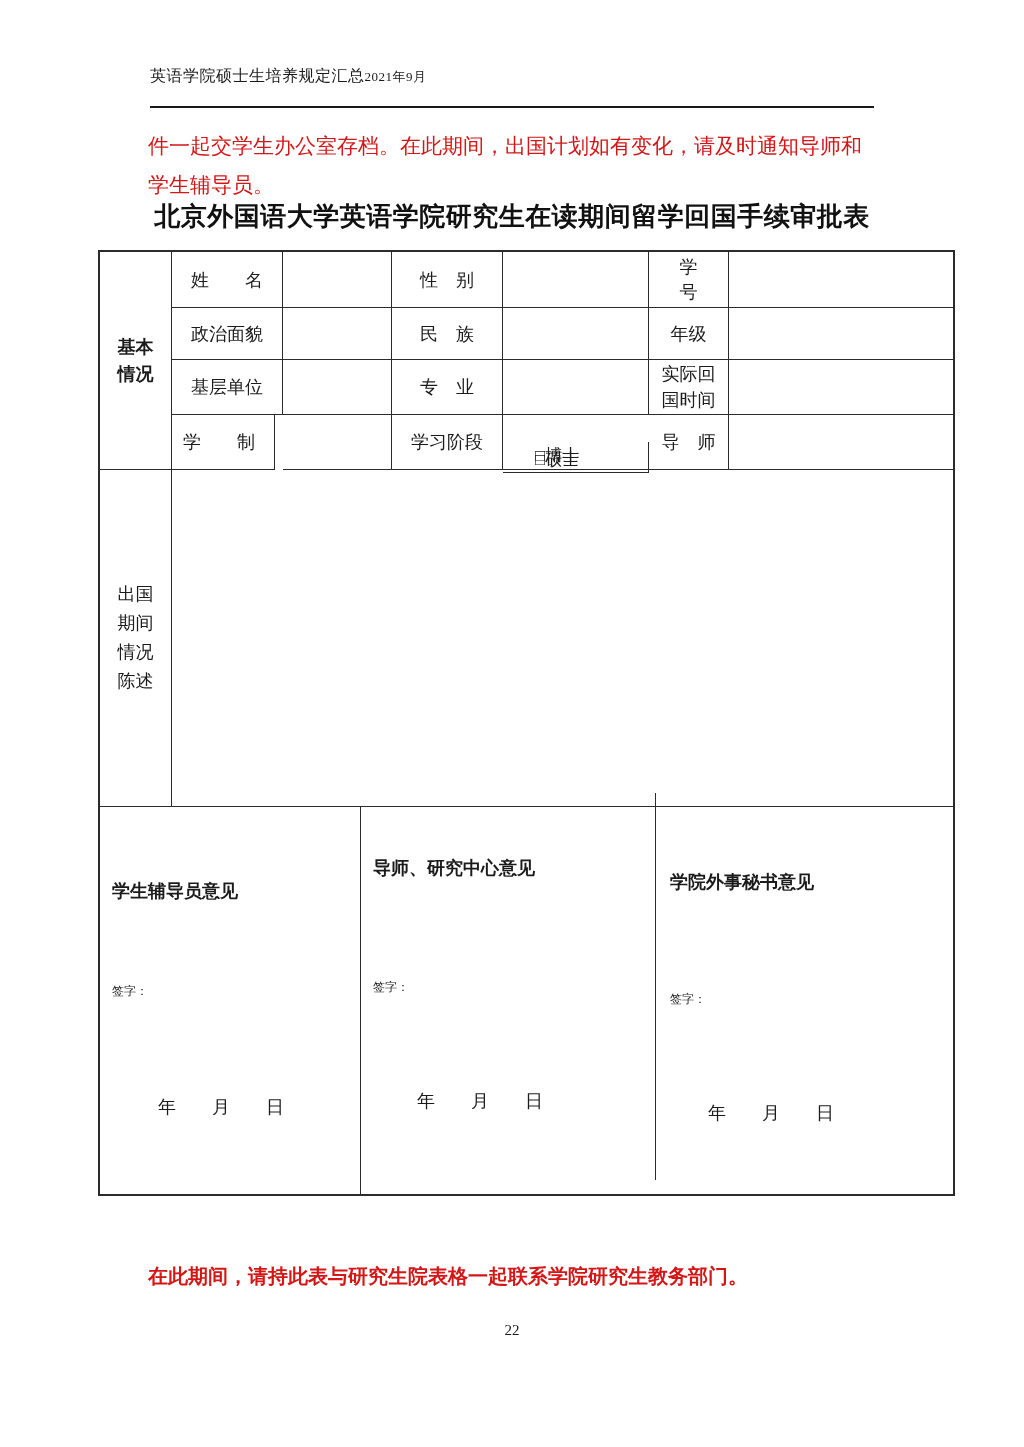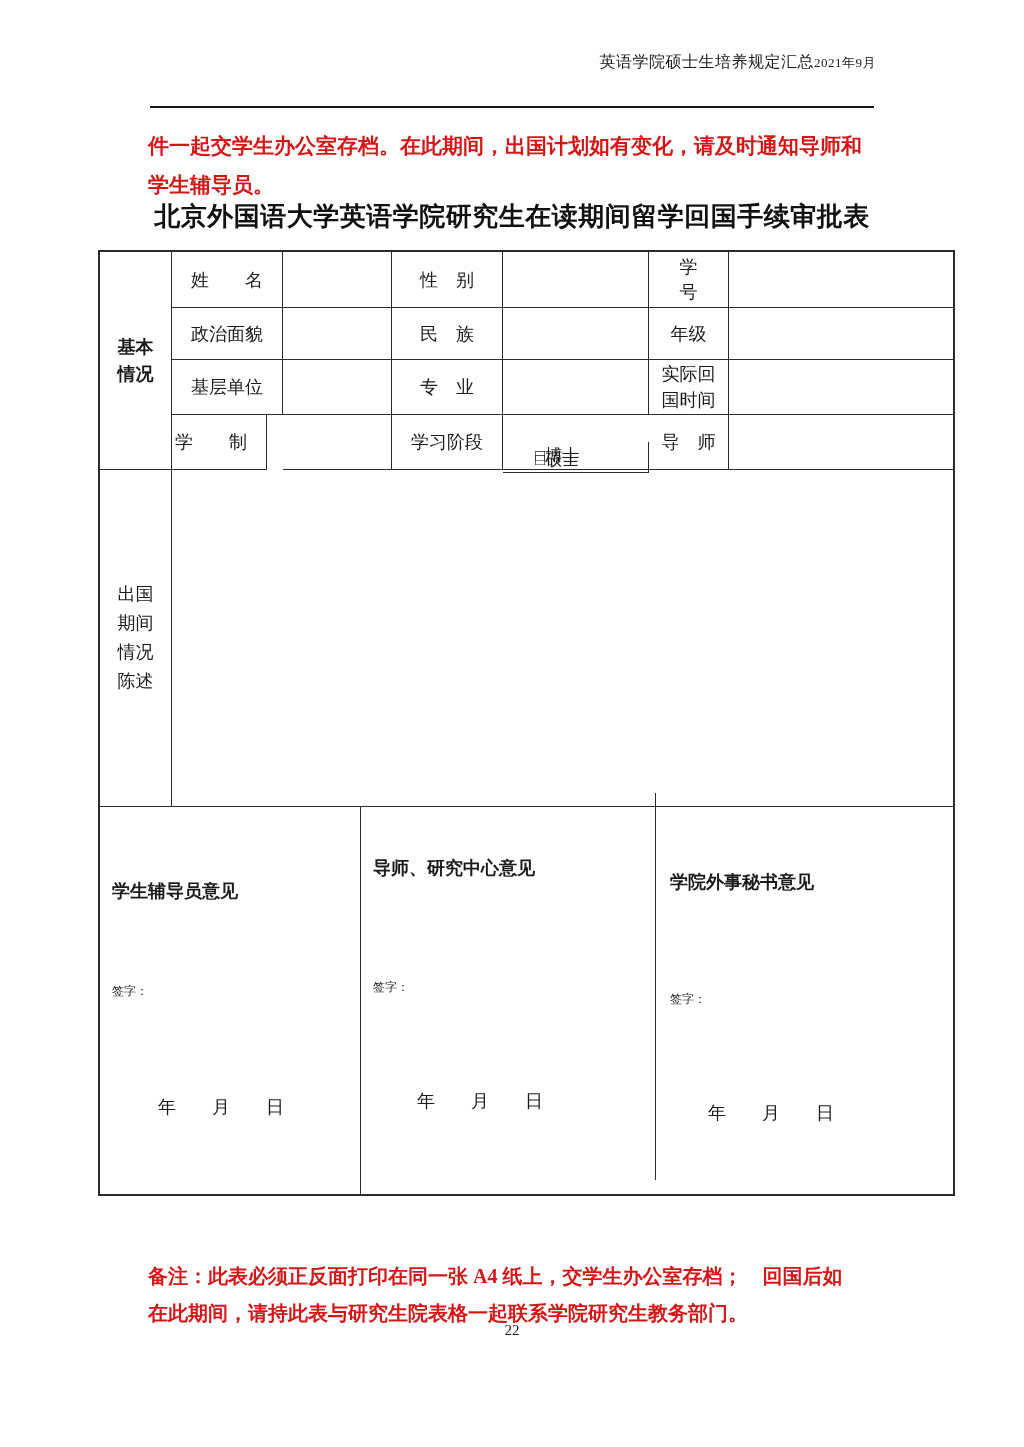--- a/index.html
+++ b/index.html
@@ -2,27 +2,27 @@
 <html><head>
 <meta charset="utf-8">
 <style>
   html,body{margin:0;padding:0;background:#888;}
   .page{
     position:relative;width:1024px;height:1447px;background:#ffffff;
     font-family:"Liberation Serif","DejaVu Serif",serif;color:#1b1b1b;
     margin:0 auto;overflow:hidden;
   }
   
-  .doc-header{position:absolute;top:52px;left:150px;width:726px;text-align:right;
+  .doc-header{position:absolute;top:66px;left:150px;width:726px;
     font-size:16px;letter-spacing:0.5px;white-space:nowrap;}
   .doc-header .doc-date{font-size:13px;}
   .header-rule{position:absolute;top:106px;left:150px;width:724px;height:2px;background:#181818;}
   
   .top-notice{position:absolute;top:127px;left:148px;width:745px;
-    font-size:21px;line-height:39px;font-weight:bold;}
+    font-size:21px;line-height:39px;font-weight:normal;}
   
   .form-title{position:absolute;top:199px;left:0;width:1024px;text-align:center;
     font-family:"Liberation Sans","DejaVu Sans",sans-serif;font-weight:bold;
     font-size:26px;letter-spacing:0.5px;color:#111;}
   
   .form-table{position:absolute;left:98px;top:250px;width:857px;height:946px;
     border:2px solid #2b2b2b;box-sizing:border-box;}
   .cell{position:absolute;box-sizing:border-box;display:flex;align-items:center;
     justify-content:center;font-size:18px;text-align:center;}
   .bR{border-right:1px solid #2b2b2b;}
@@ -78,21 +78,21 @@
     <div class="cell bB" style="left:629px;top:56px;width:224px;height:52px;"></div>
 
     <div class="cell bR bB" style="left:72px;top:108px;width:111px;height:55px;">基层单位</div>
     <div class="cell bR bB" style="left:183px;top:108px;width:109px;height:55px;"></div>
     <div class="cell bR bB" style="left:292px;top:108px;width:111px;height:55px;">专　业</div>
     <div class="cell bR bB" style="left:403px;top:108px;width:146px;height:55px;"></div>
     <div class="cell bR bB pre" style="left:549px;top:108px;width:80px;height:55px;line-height:26px;">实际回
 国时间</div>
     <div class="cell bB" style="left:629px;top:108px;width:224px;height:55px;"></div>
 
-    <div class="cell bR bB" style="left:56px;top:163px;width:111px;height:55px;">学　　制</div>
+    <div class="cell bR bB" style="left:64px;top:163px;width:111px;height:55px;">学　　制</div>
     <div class="cell bR bB" style="left:183px;top:163px;width:109px;height:55px;"></div>
     <div class="cell bR bB" style="left:292px;top:163px;width:111px;height:55px;">学习阶段</div>
     <div class="cell bR bB cb" style="left:403px;top:163px;width:146px;height:27px;margin-top:31px;">□硕士</div>
     <div class="cell bR bB cb" style="left:403px;top:190px;width:146px;height:28px;">□博士</div>
     <div class="cell bR bB" style="left:549px;top:163px;width:80px;height:55px;">导　师</div>
     <div class="cell bB" style="left:629px;top:163px;width:224px;height:55px;"></div>
 
     <div class="cell bR bB pre" style="left:0;top:218px;width:72px;height:337px;line-height:29px;">出国
 期间
 情况
@@ -110,19 +110,18 @@
       <div class="op-date" style="top:296px;left:56px;">年　　月　　日</div>
     </div>
     <div class="op-col" style="left:556px;top:555px;width:297px;height:387px;">
       <div class="op-heading" style="top:63px;left:14px;">学院外事秘书意见</div>
       <div class="op-sign" style="top:184px;left:14px;">签字：</div>
       <div class="op-date" style="top:294px;left:52px;">年　　月　　日</div>
     </div>
   </div>
 
   <div class="bottom-note" style="color:#d41616;">
-    <div>备注：此表必须正反面打印在同一张 A4 纸上，交学生办公室存档；　回国后如</div>
     <div>在此期间，请持此表与研究生院表格一起联系学院研究生教务部门。</div>
   </div>
 
   <div class="page-number">22</div>
 
 </div>
 
 </body></html>

